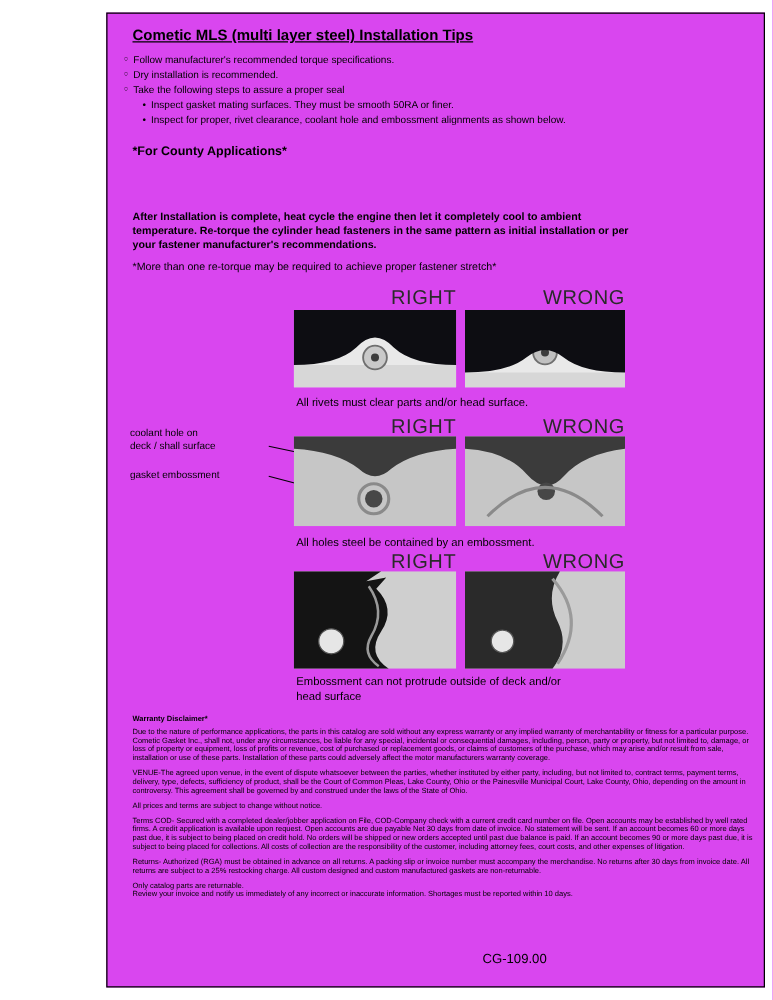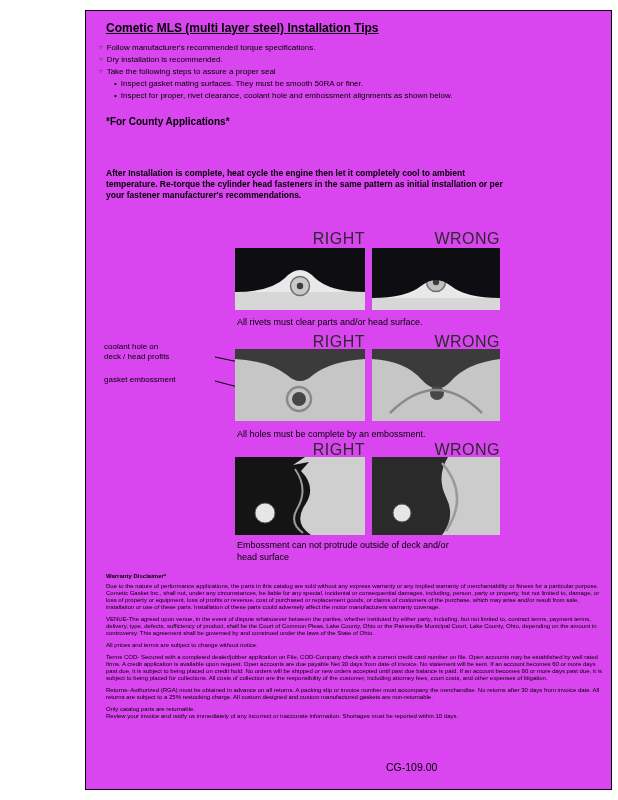--- a/index.html
+++ b/index.html
@@ -65,20 +65,21 @@
       <span>Inspect gasket mating surfaces.  They must be smooth 50RA or finer.</span>
     </div>
     <div class="b-item b-sub">
       <span class="b-mark">•</span>
       <span>Inspect for proper, rivet clearance, coolant hole and embossment alignments as shown below.</span>
     </div>
   </div>
 
   <div class="abs diesel-h">*For County Applications*</div>
   <div class="abs bodytext para2">After Installation is complete, heat cycle the engine then let it completely cool to ambient temperature. Re-torque the cylinder head fasteners in the same pattern as initial installation or per your fastener manufacturer's recommendations.</div>
+  <div class="abs bodytext note">*More than one re-torque may be required to achieve proper fastener stretch*</div>
 
   <div class="abs dlabel r1 col-left">RIGHT</div>
   <div class="abs dlabel r1 col-right">WRONG</div>
 
   <svg class="abs tile t1 col-left" width="130" height="62" viewBox="0 0 130 62">
     <rect x="0" y="0" width="130" height="62" fill="#e9e9e9"></rect>
     <rect x="0" y="44" width="130" height="18" fill="#d7d7d7"></rect>
     <path d="M0,0 H130 V44 Q95,44 80,30 Q65,14 50,30 Q35,44 0,44 Z" fill="#0d0d12"></path>
     <circle cx="65" cy="38" r="9.5" fill="#c9c9c9" stroke="#6f6f6f" stroke-width="1.5"></circle>
     <circle cx="65" cy="38" r="3.2" fill="#3c3c3c"></circle>
@@ -90,41 +91,41 @@
     <circle cx="64" cy="34" r="3.2" fill="#3c3c3c"></circle>
     <path d="M0,0 H128 V50 Q94,50 79,38 Q64,26 49,38 Q34,50 0,50 Z" fill="#0d0d12"></path>
   </svg>
   <div class="abs caption cap1">All rivets must clear parts and/or head surface.</div>
 
   <div class="abs dlabel r2 col-left">RIGHT</div>
   <div class="abs dlabel r2 col-right">WRONG</div>
 
   <div class="abs callout co1">
     <div>coolant hole on</div>
-    <div>deck / head profits</div>
+    <div>deck / shall surface</div>
   </div>
   <div class="abs callout co2">gasket embossment</div>
   <svg class="abs" style="left:128px;top:334px;" width="80" height="62" viewBox="0 0 80 62">
     <line x1="1" y1="12" x2="58" y2="24" stroke="#000" stroke-width="1"></line>
     <line x1="1" y1="36" x2="62" y2="52" stroke="#000" stroke-width="1"></line>
   </svg>
 
   <svg class="abs tile t2 col-left" width="130" height="72" viewBox="0 0 130 72">
     <rect x="0" y="0" width="130" height="72" fill="#c6c6c6"></rect>
     <path d="M0,0 H130 V10 Q96,12 78,26 Q65,38 52,26 Q34,12 0,10 Z" fill="#3b3b3b"></path>
     <circle cx="64" cy="50" r="12" fill="none" stroke="#8a8a8a" stroke-width="2.5"></circle>
     <circle cx="64" cy="50" r="7" fill="#474747"></circle>
   </svg>
   <svg class="abs tile t2 col-right" width="128" height="72" viewBox="0 0 128 72">
     <rect x="0" y="0" width="128" height="72" fill="#c6c6c6"></rect>
     <path d="M0,0 H128 V10 Q95,14 79,32 Q65,48 49,30 Q33,12 0,10 Z" fill="#3b3b3b"></path>
     <circle cx="65" cy="44" r="7" fill="#474747"></circle>
     <path d="M18,64 Q64,18 110,64" fill="none" stroke="#8a8a8a" stroke-width="2.5"></path>
   </svg>
-  <div class="abs caption cap2">All holes must be complete by an embossment.</div>
+  <div class="abs caption cap2">All holes steel be contained by an embossment.</div>
 
   <div class="abs dlabel r3 col-left">RIGHT</div>
   <div class="abs dlabel r3 col-right">WRONG</div>
 
   <svg class="abs tile t3 col-left" width="130" height="78" viewBox="0 0 130 78">
     <rect x="0" y="0" width="130" height="78" fill="#cfcfcf"></rect>
     <path d="M0,0 L70,0 L58,8 L74,5 L66,14 Q82,30 70,48 Q58,66 76,78 L0,78 Z" fill="#141414"></path>
     <path d="M60,12 Q74,32 62,52 Q54,66 68,76" fill="none" stroke="#9a9a9a" stroke-width="2"></path>
     <circle cx="30" cy="56" r="10" fill="#e6e6e6" stroke="#555" stroke-width="1"></circle>
   </svg>

